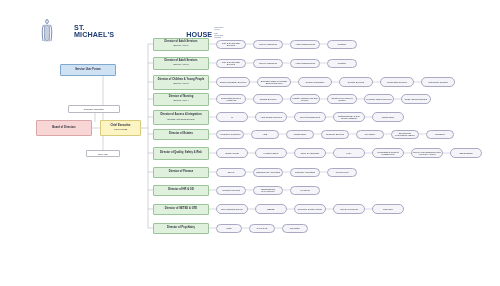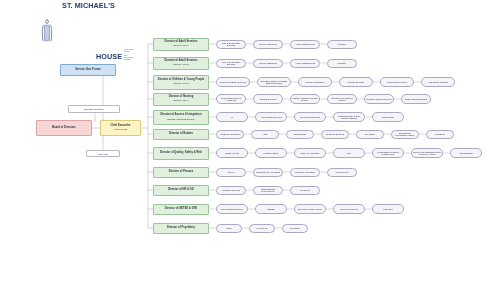--- a/index.html
+++ b/index.html
@@ -41,21 +41,21 @@
   .pill{
     background:#f4f4f9;
     border:0.45px solid #a9a9c4;
     border-radius:10px;
   }
   .pill .t{font-size:2.2px;font-weight:normal;padding:0 1px;}
 
   
   #logo{position:absolute;left:40px;top:18px;width:95px;height:26px;display:flex;align-items:center;}
   #logo .mark{width:14px;height:24px;flex:0 0 14px;}
-  #logo .words{margin-left:8px;display:flex;flex-direction:column;justify-content:center;gap:38px;}
+  #logo .words{margin-left:20px;display:flex;flex-direction:row;justify-content:center;gap:38px;}
   #logo .w1{font-size:7.2px;font-weight:bold;color:#1f3b73;letter-spacing:.1px;line-height:1;}
   #logo .w2{font-size:7.2px;font-weight:bold;color:#1f3b73;letter-spacing:.1px;line-height:1;}
   #logo .tag{font-size:1.9px;color:#5a6b8c;margin-top:1px;line-height:1.15;}
   #logo .rowline{display:flex;align-items:flex-end;gap:2px;padding-left:34px;}
 </style>
 </head>
 <body>
 
 <div id="canvas">
 

